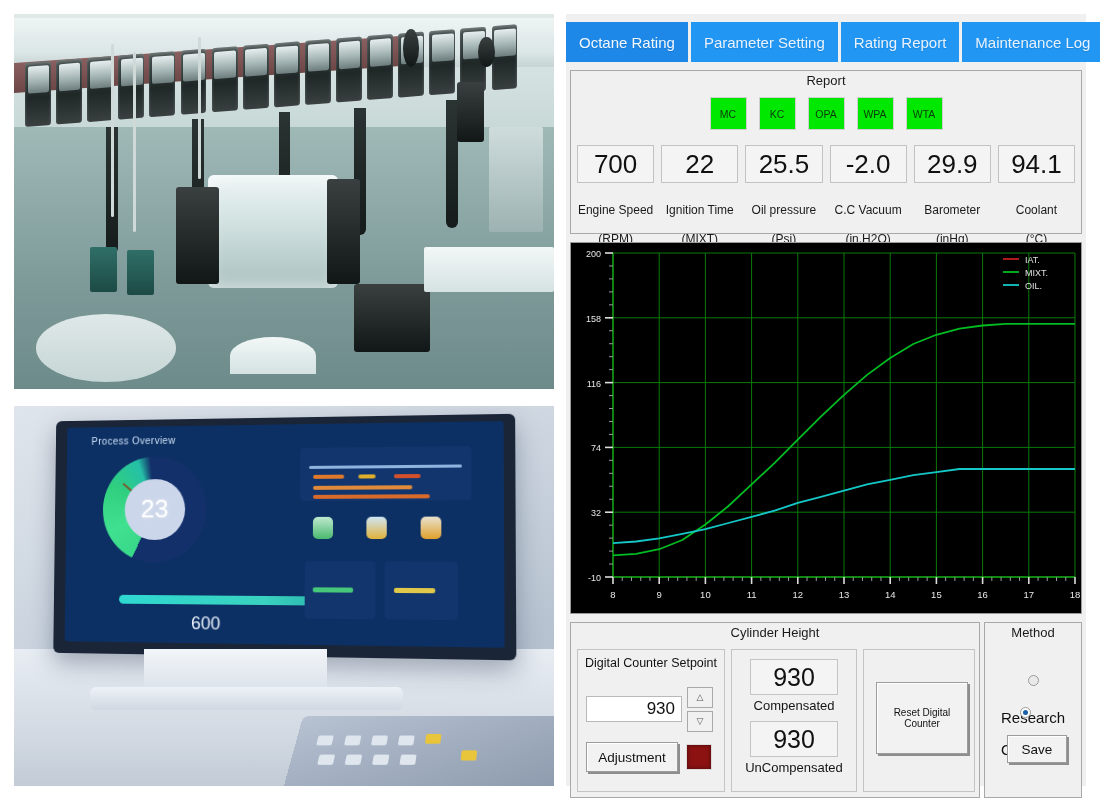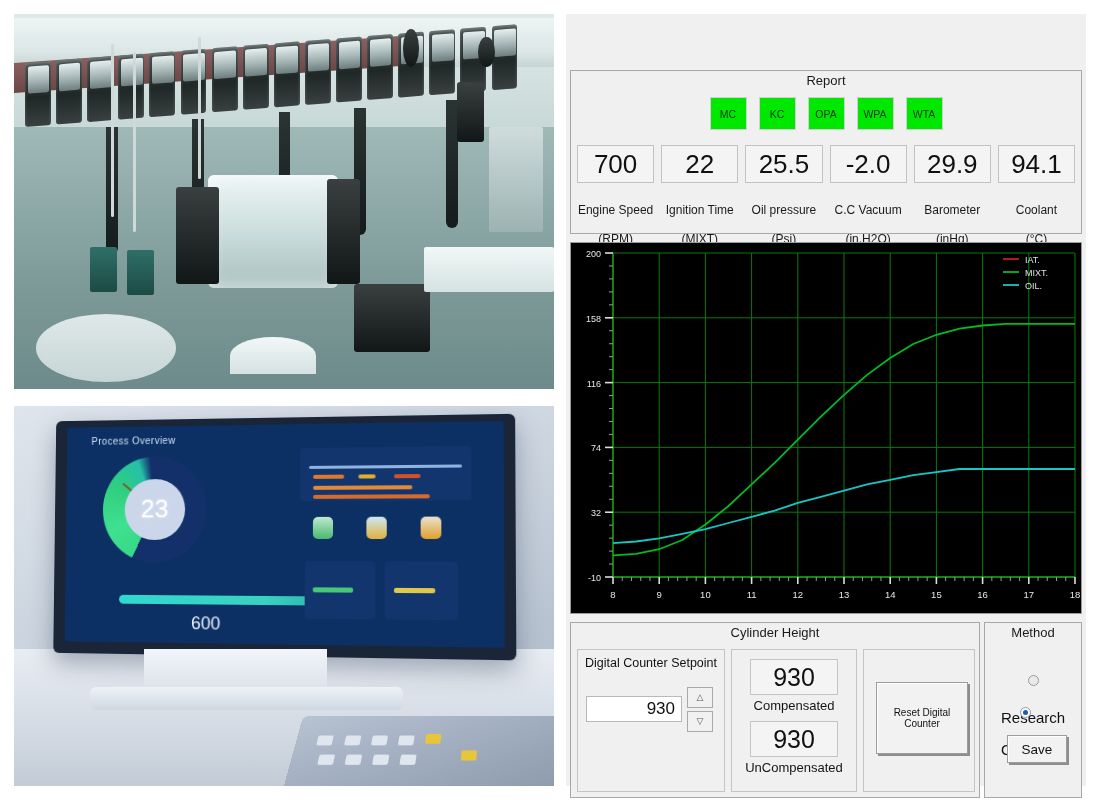--- a/index.html
+++ b/index.html
@@ -277,20 +277,26 @@
         <div class="key" style="left:20%;top:58%"></div>
         <div class="key" style="left:30%;top:58%"></div>
         <div class="key" style="left:40%;top:58%"></div>
         <div class="key key-y" style="left:62%;top:52%"></div>
       </div>
     </div>
   </div>
 
   <div class="app">
 
+    <div class="tabbar">
+      <div class="tab sel">Octane Rating</div>
+      <div class="tab">Parameter Setting</div>
+      <div class="tab">Rating Report</div>
+      <div class="tab">Maintenance Log</div>
+    </div>
 
     <div class="gbox status-box">
       <div class="gbox-title">Report</div>
 
       <div class="leds">
         <div class="led">MC</div>
         <div class="led">KC</div>
         <div class="led">OPA</div>
         <div class="led">WPA</div>
         <div class="led">WTA</div>
@@ -462,20 +468,24 @@
 
       <div class="inner inner-a">
         <div class="dcs-label">Digital Counter Setpoint</div>
         <div class="spin-row">
           <div class="spin-input">930</div>
           <div class="spin-btns">
             <div class="spin-btn">△</div>
             <div class="spin-btn">▽</div>
           </div>
         </div>
+        <div class="adj-row">
+          <div class="btn3d btn-adjust">Adjustment</div>
+          <div class="redled"></div>
+        </div>
       </div>
 
       <div class="inner inner-b">
         <div style="padding-top:9px">
           <div class="ch-val">930</div>
           <div class="ch-lab">Compensated</div>
         </div>
         <div style="padding-top:8px">
           <div class="ch-val">930</div>
           <div class="ch-lab">UnCompensated</div>

